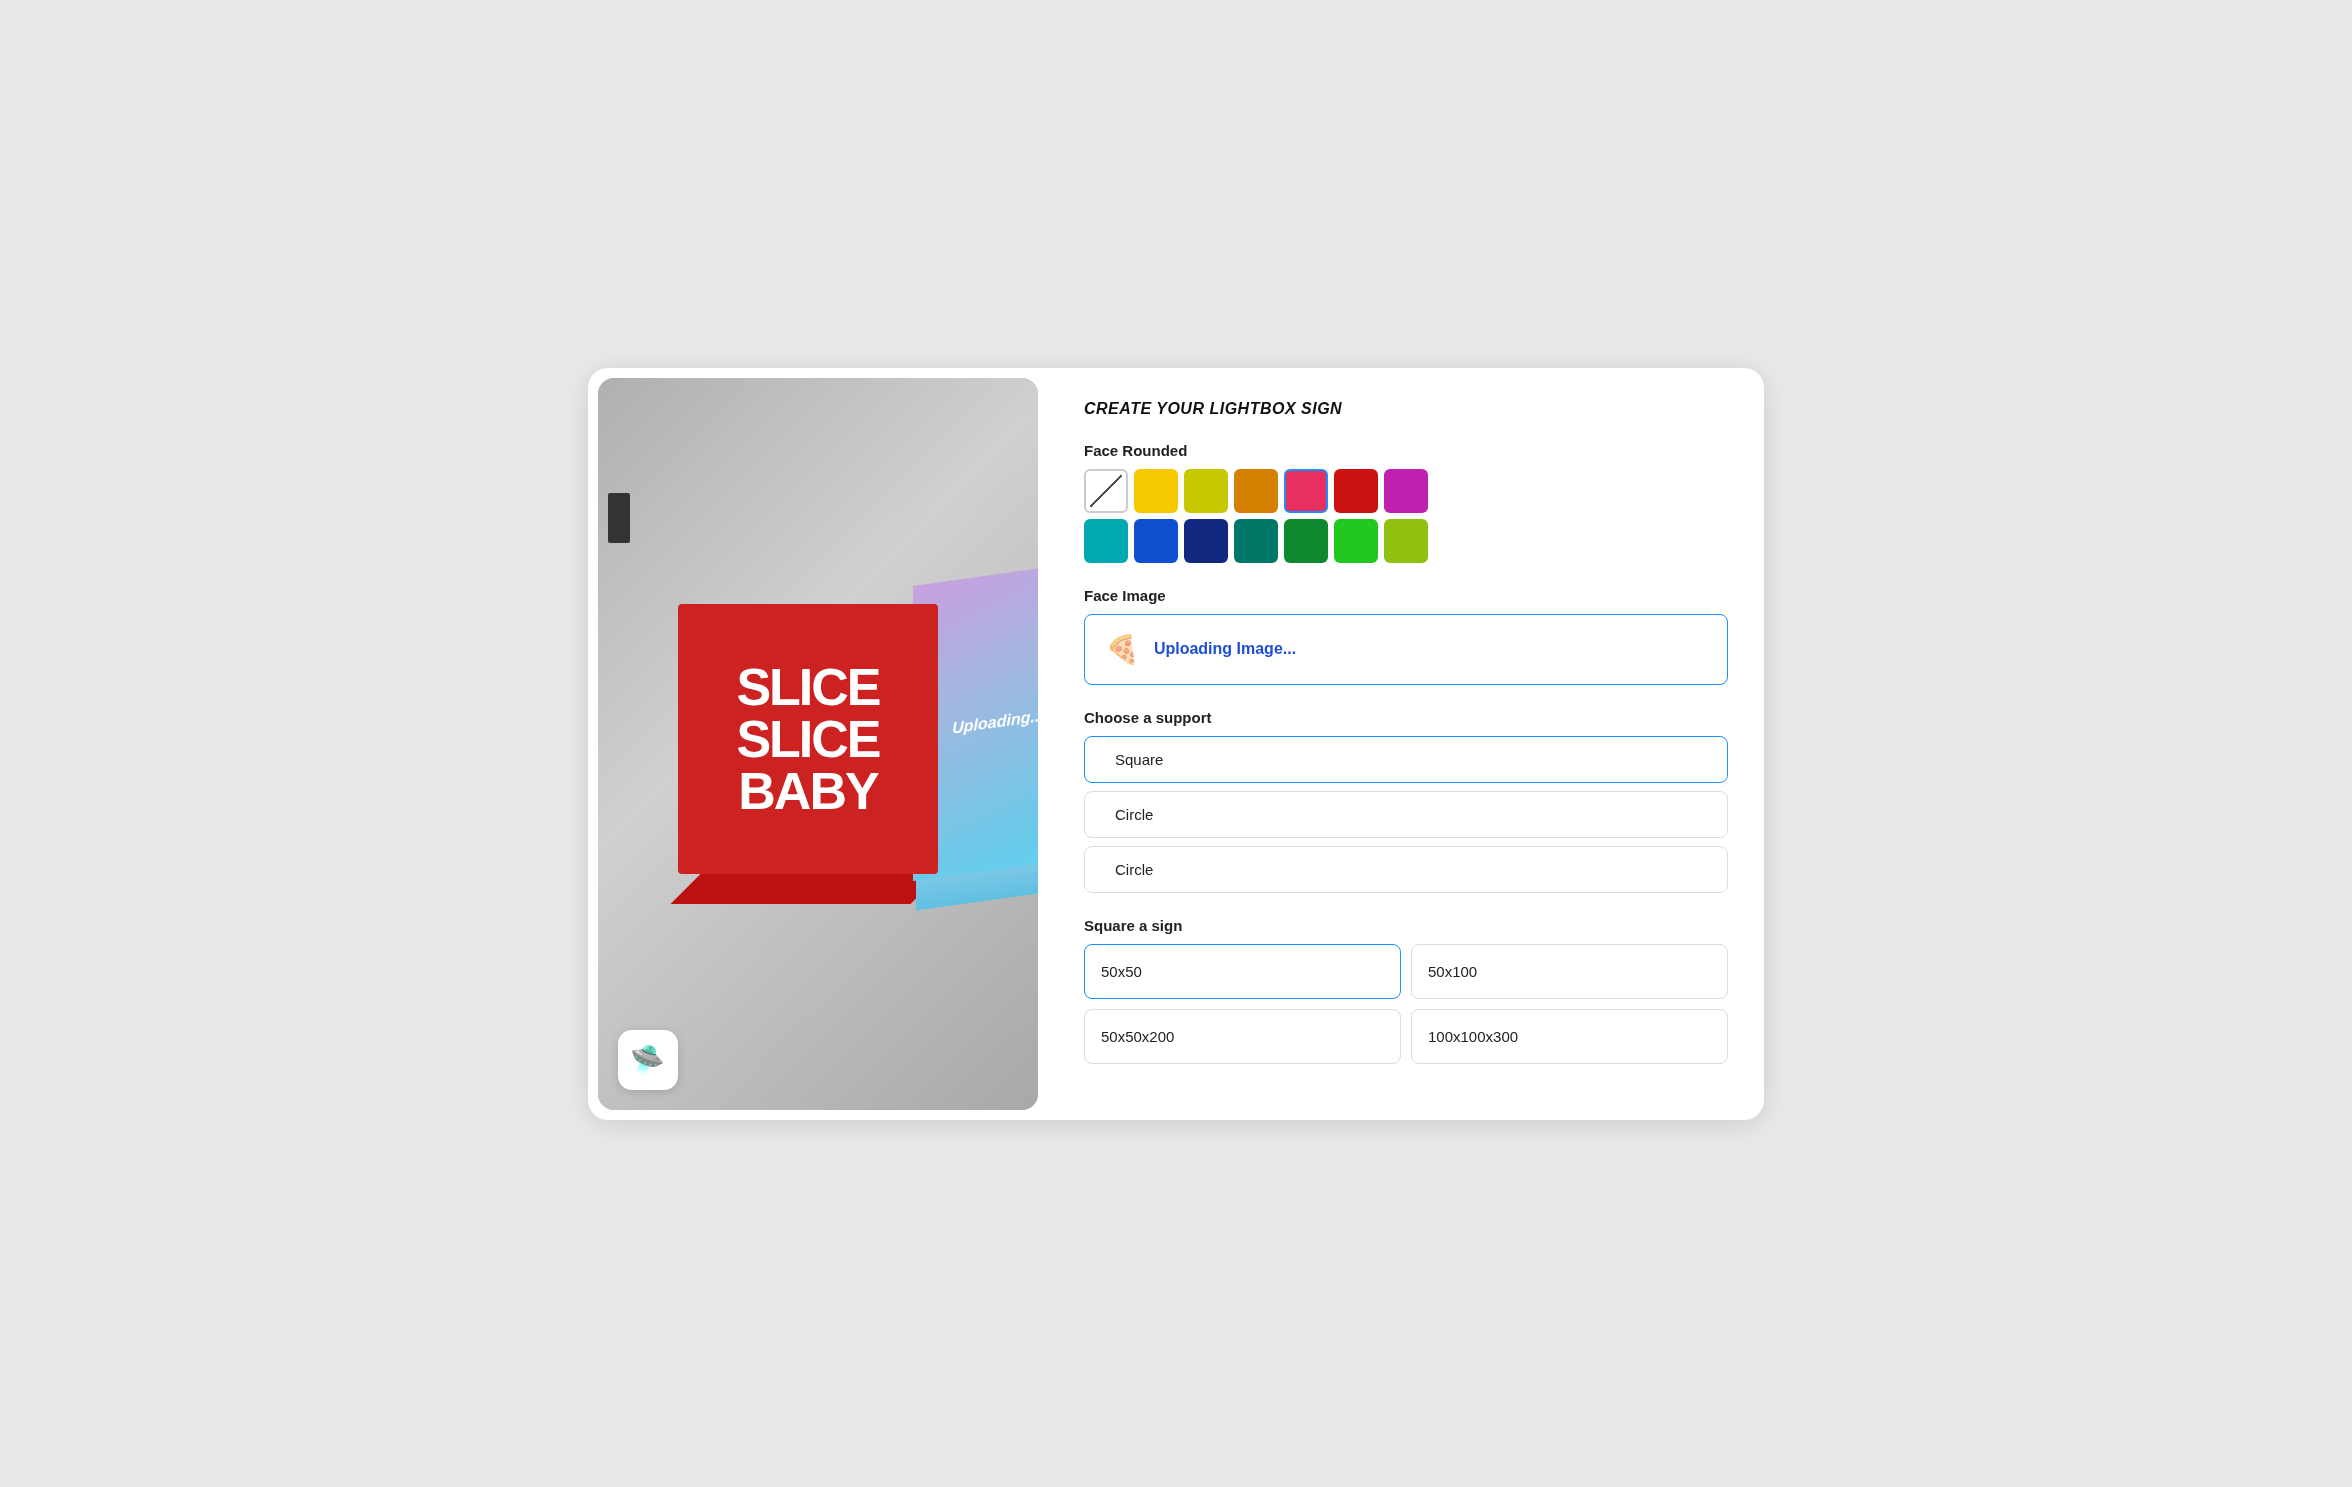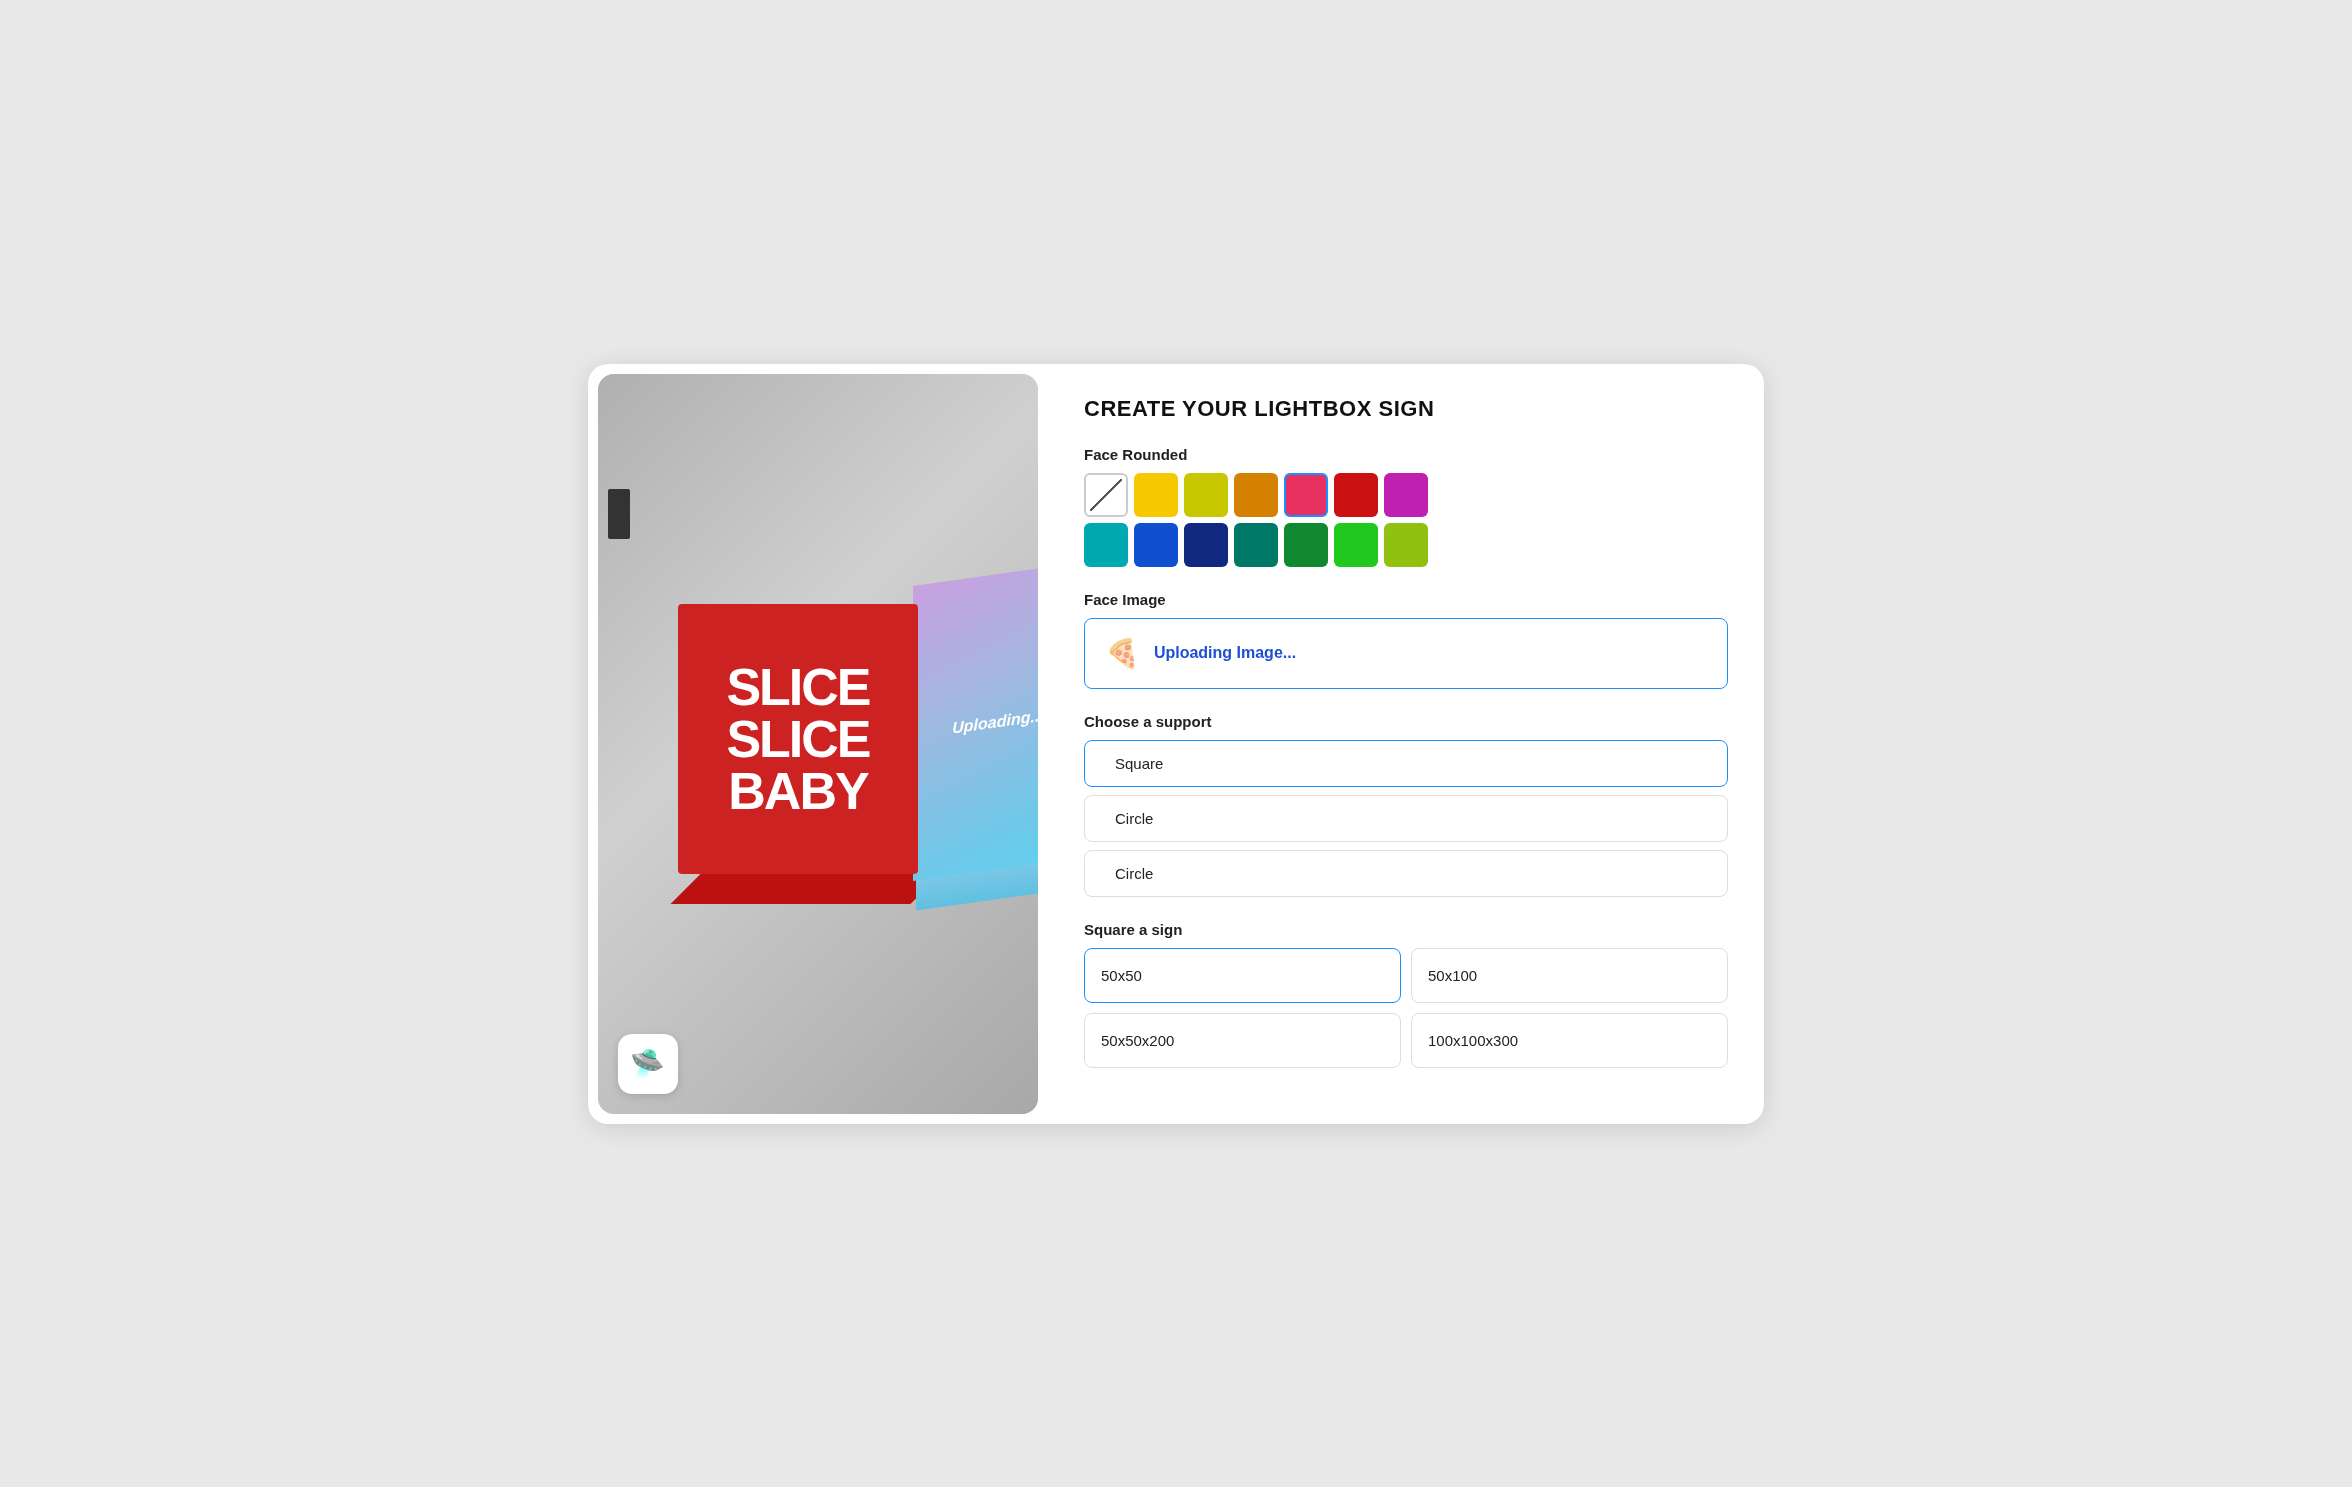--- a/index.html
+++ b/index.html
@@ -42,21 +42,21 @@
     .sign-3d {
       position: relative;
       width: 320px;
       height: 320px;
       margin-top: -20px;
     }
     .sign-front {
       position: absolute;
       left: 20px;
       top: 30px;
-      width: 240px;
+      width: 260px;
       height: 270px;
       background: #cc2222;
       border-radius: 4px;
       display: flex;
       align-items: center;
       justify-content: center;
       z-index: 2;
     }
     .sign-front-text {
       color: #fff;
@@ -132,25 +132,26 @@
     }
     .brand-icon {
       font-size: 28px;
     }
     .config-panel {
       flex: 1;
       padding: 32px 36px;
       overflow-y: auto;
     }
     .config-title {
-      font-size: 22px;
+      font-size: 16px;
       font-weight: 900;
       color: #111;
       margin-bottom: 24px;
       letter-spacing: 0.5px;
+      font-style: italic;
     }
     .section-label {
       font-size: 15px;
       font-weight: 700;
       color: #222;
       margin-bottom: 10px;
     }
     .section {
       margin-bottom: 24px;
     }

